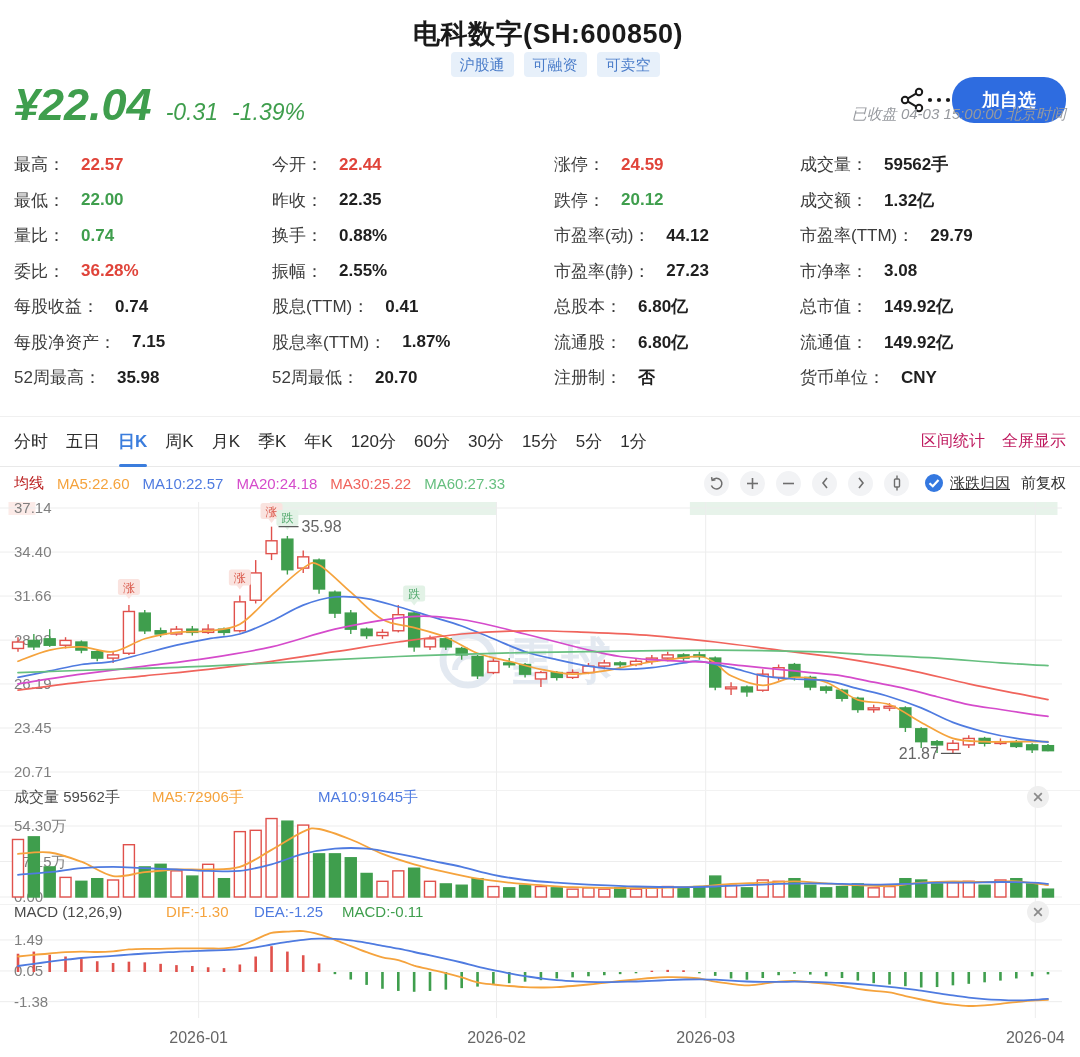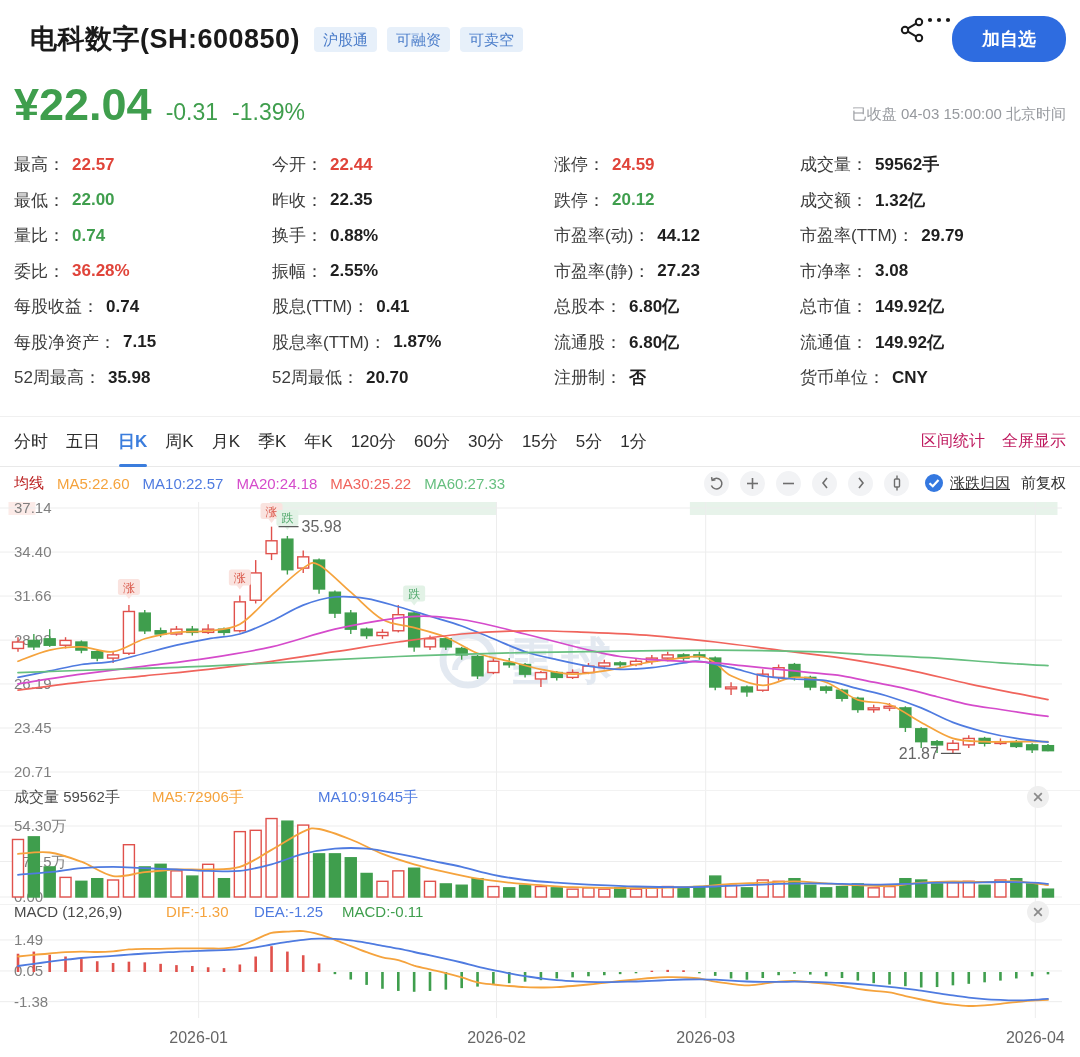--- a/index.html
+++ b/index.html
@@ -1,40 +1,40 @@
 <!DOCTYPE html>
 <html><head>
 <meta charset="utf-8">
 <style>
   * { box-sizing: border-box; }
   body {
     margin: 0; width: 1080px; background: #fff; color: #222;
     font-family: "Liberation Sans", "DejaVu Sans", sans-serif;
     -webkit-font-smoothing: antialiased;
   }
-  .title-row { display:flex; align-items:center; padding:16px 14px 0 30px; height:62px; }
+  .title-row { display:flex; align-items:center; padding:16px 14px 0 30px; height:62px;flex-direction:column; }
   .stock-title { font-size:27px; font-weight:700; margin:0; color:#1a1a1a; letter-spacing:0.5px; }
   .chips { display:flex; gap:10px; margin-left:14px; }
   .chip { background:#e7f0fa; color:#4a7cc9; font-size:15px; padding:5px 9px; border-radius:4px; line-height:1; }
-  .header-right { margin-left:auto; display:flex; align-items:flex-start; }
+  .header-right { margin-left:auto; display:flex; align-items:center; }
   .icon-btn { cursor:pointer; display:flex; align-items:center; }
   .add-btn { background:#2e6ce0; color:#fff; border:none; border-radius:22px; font-size:18px; font-weight:600;
              padding:11px 30px; cursor:pointer; font-family:inherit; }
-  .price-row { display:flex; align-items:flex-end; padding:20px 14px 4px 14px; }
+  .price-row { display:flex; align-items:flex-end; padding:20px 14px 4px 14px;font-style:italic; }
   .price-main { font-size:45px; font-weight:700; line-height:1; }
   .price-chg { font-size:23px; margin-left:14px; line-height:1.25; font-weight:500; }
   .c-down { color:#3f9e4d; }
   .price-right { margin-left:auto; text-align:right; color:#96999e; font-size:15px; line-height:1.75; }
   .stats { display:flex; padding:16px 14px 14px 14px; }
   .stat-col { display:flex; flex-direction:column; }
   .stat-col:nth-child(1){ width:258px;} .stat-col:nth-child(2){ width:282px;}
   .stat-col:nth-child(3){ width:246px;} .stat-col:nth-child(4){ flex:1;}
   .stat-row { height:35.5px; display:flex; align-items:center; font-size:17px; }
   .stat-label { color:#3c3c3c; }
-  .stat-value { font-weight:700; margin-left:7px; color:#1f1f1f; }
+  .stat-value { font-weight:700; margin-left:16px; color:#1f1f1f; }
   .stat-value.red { color:#e0443a; } .stat-value.green { color:#3f9e4d; }
   .tabs-row { display:flex; align-items:stretch; border-top:1px solid #f0f0f0; border-bottom:1px solid #e9e9e9;
               padding:0 14px; height:51px; margin-top:6px; }
   .tab { font-size:17px; color:#2d2d2d; margin-right:18px; display:flex; align-items:center; position:relative; cursor:pointer; }
   .tab.active { color:#3b7ddd; font-weight:700; }
   .tab.active::after { content:""; position:absolute; bottom:-1px; left:50%; transform:translateX(-50%);
                        width:28px; height:3px; background:#3b7ddd; border-radius:2px; }
   .tab-links { margin-left:auto; display:flex; gap:17px; align-items:center; }
   .tab-link { color:#be185d; font-size:16px; cursor:pointer; }
   .ma-row { display:flex; align-items:center; padding:0 14px; height:33px; font-size:15px; }

